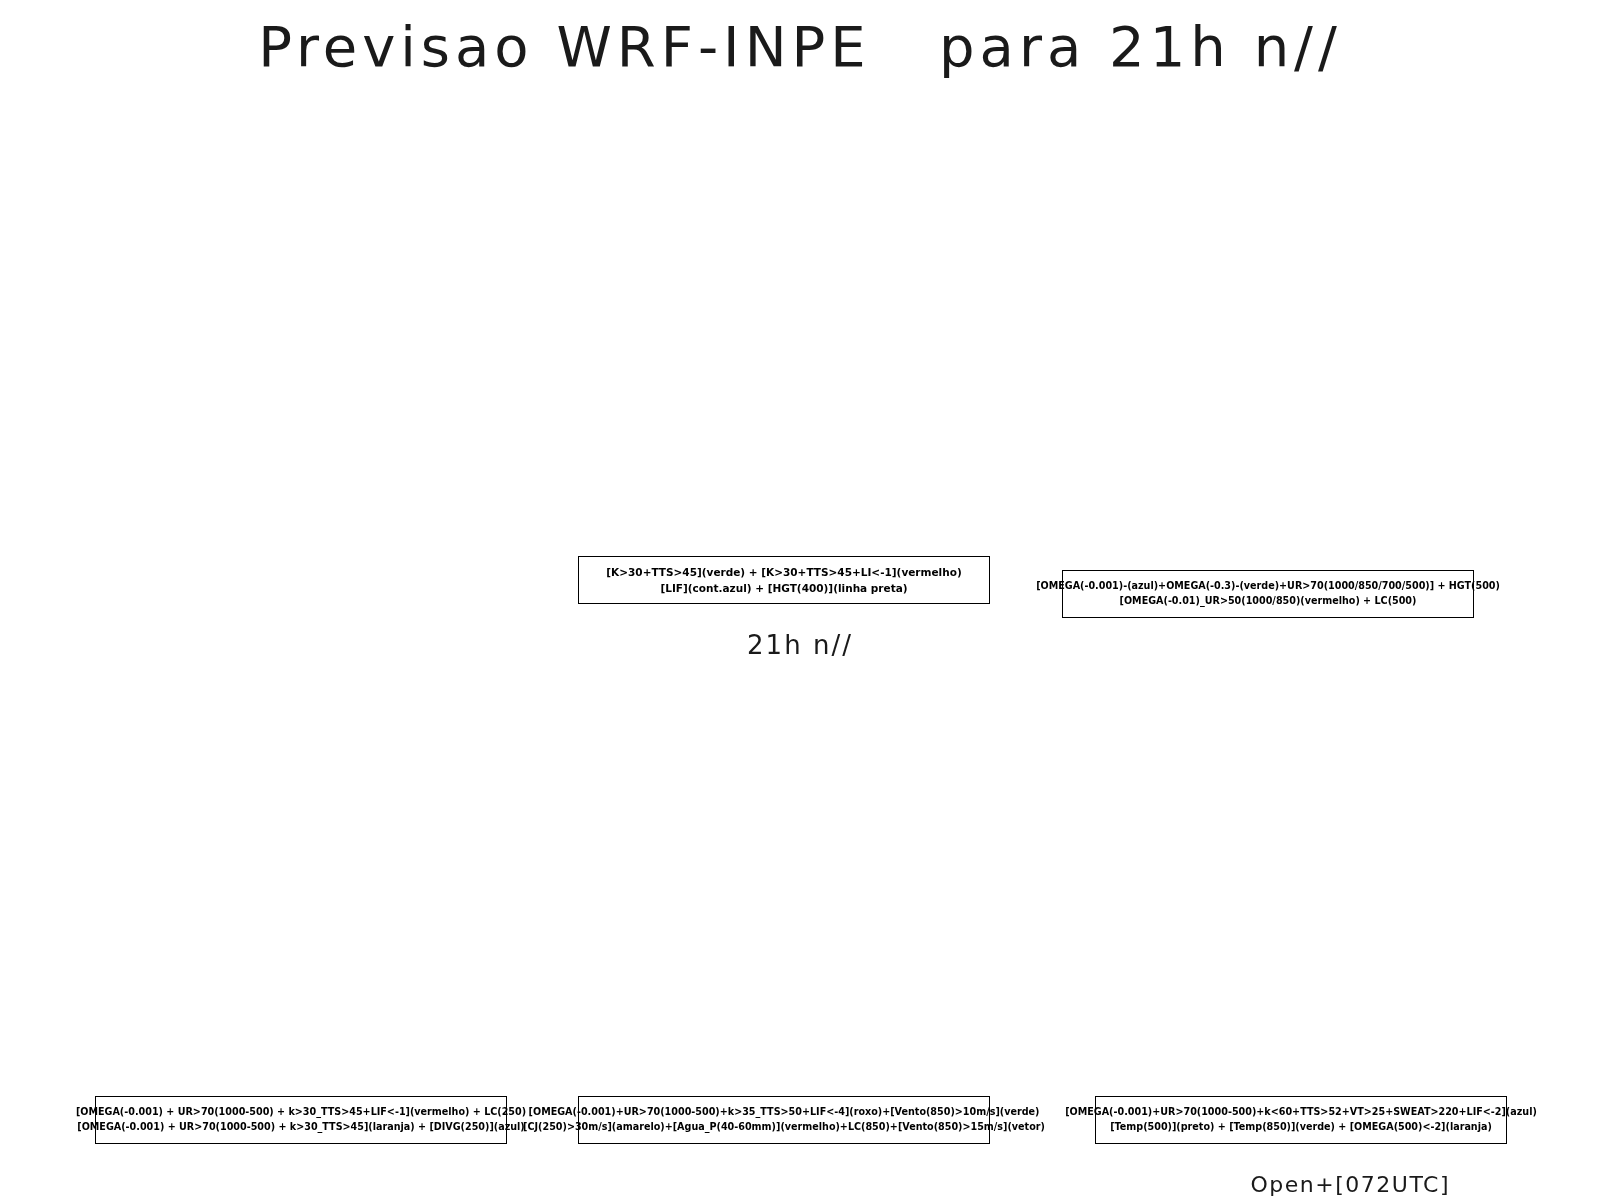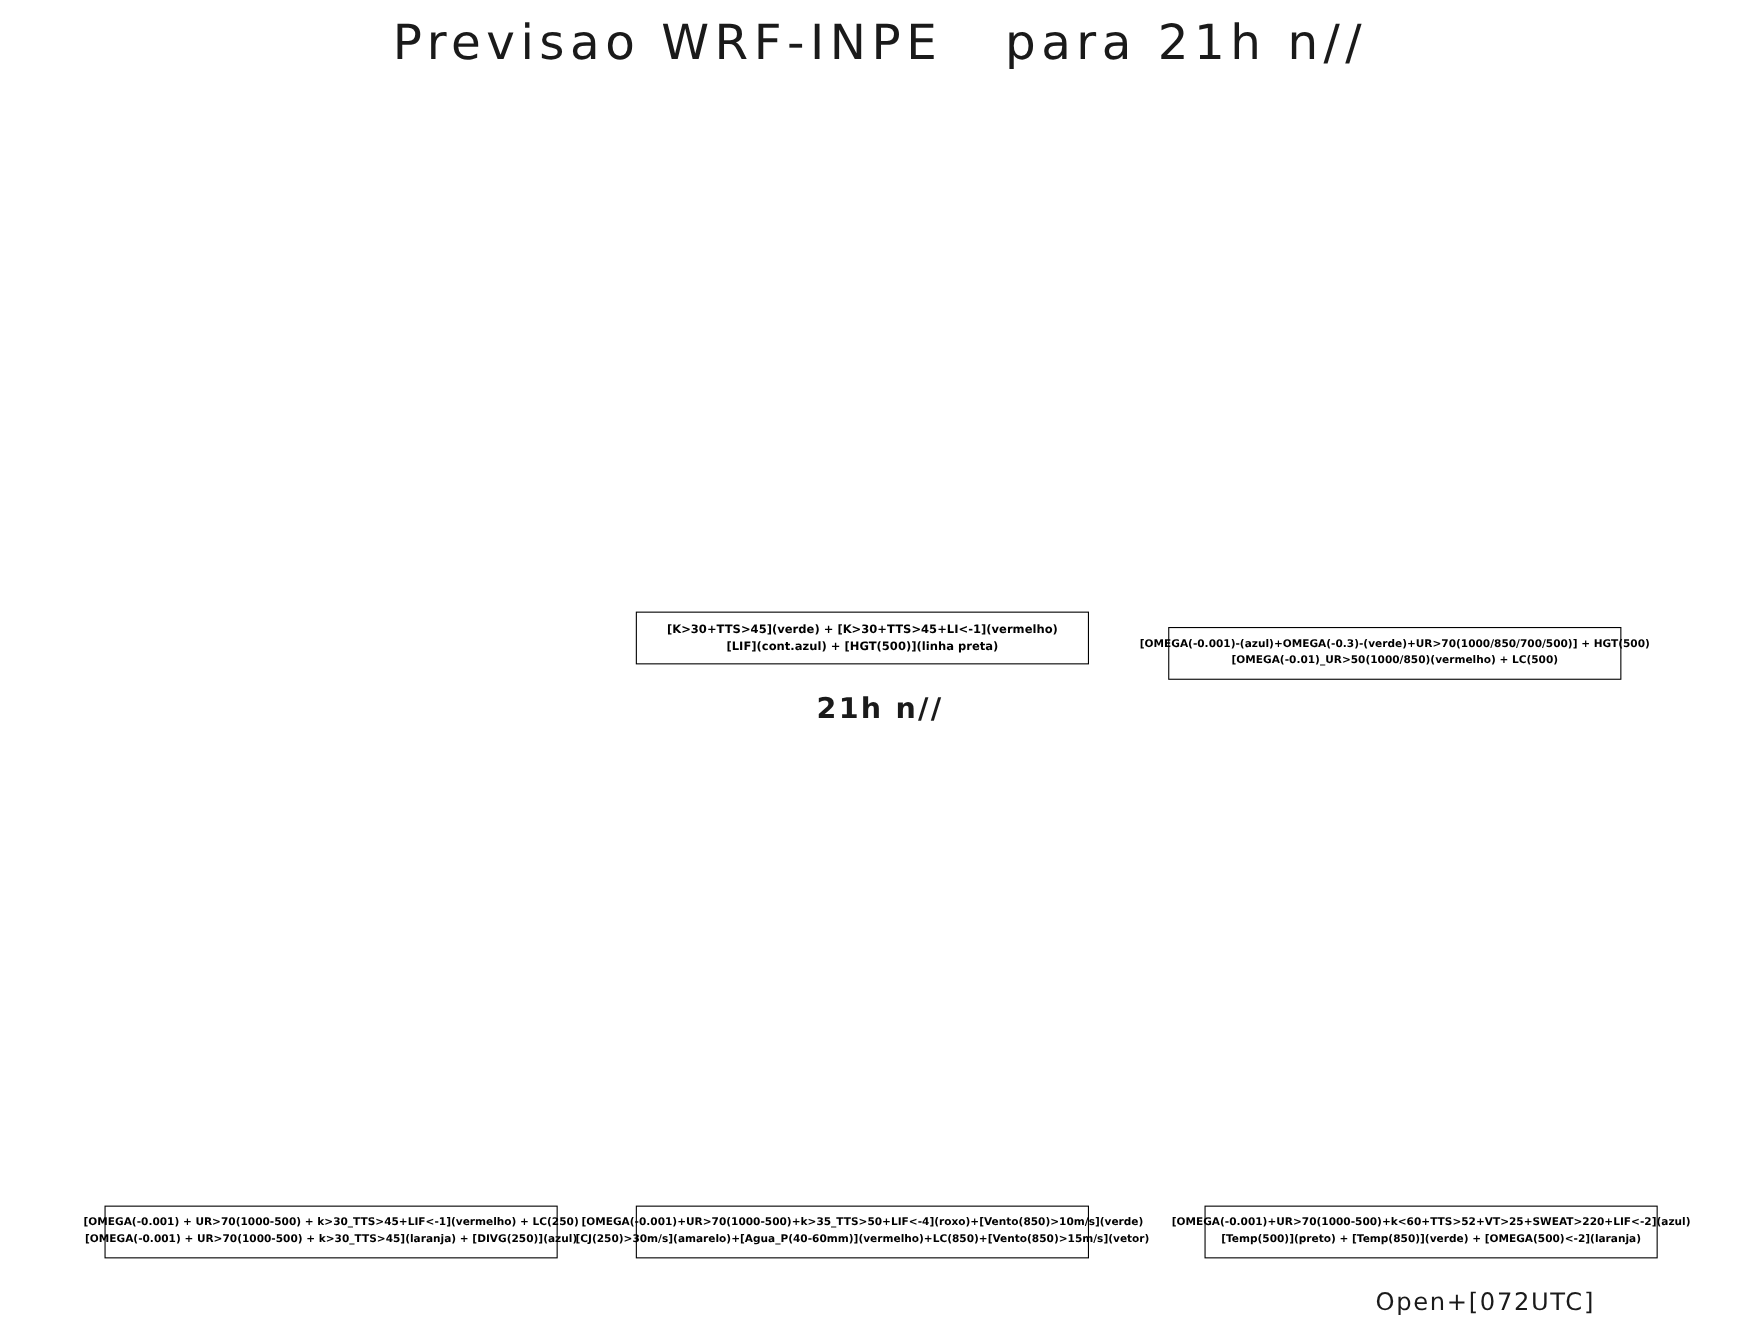--- a/index.html
+++ b/index.html
@@ -21,39 +21,38 @@
   }
 
   
   .main-title {
     position: absolute;
     top: 14px;
     left: 0;
     width: 100%;
     text-align: center;
     font-family: "DejaVu Sans", sans-serif;
-    font-size: 44px;
+    font-size: 56px;
     font-weight: 400;
     letter-spacing: 5px;
     color: #1a1a1a;
     white-space: pre;
   }
 
   
   .mid-caption {
     position: absolute;
     top: 630px;
     left: 0;
     width: 100%;
     text-align: center;
     font-size: 26px;
     letter-spacing: 2px;
     color: #1a1a1a;
     white-space: pre;
-    font-weight: bold;
   }
 
   
   .footer-caption {
     position: absolute;
     top: 1172px;
     right: 150px;
     font-size: 22px;
     letter-spacing: 1.5px;
     color: #1a1a1a;
@@ -98,21 +97,21 @@
 </head>
 <body>
 
 <div class="page">
 
   <div class="main-title">Previsao WRF-INPE   para 21h n//</div>
 
 
   <div class="legend-box lb-r1c2">
     <div class="legend-line">[K&gt;30+TTS&gt;45](verde)  +  [K&gt;30+TTS&gt;45+LI&lt;-1](vermelho)</div>
-    <div class="legend-line">[LIF](cont.azul)  +  [HGT(500)](linha  preta)</div>
+    <div class="legend-line">[LIF](cont.azul)  +  [HGT(400)](linha  preta)</div>
   </div>
 
   <div class="legend-box lb-r1c3 dense">
     <div class="legend-line">[OMEGA(-0.001)-(azul)+OMEGA(-0.3)-(verde)+UR&gt;70(1000/850/700/500)]  +  HGT(500)</div>
     <div class="legend-line">[OMEGA(-0.01)_UR&gt;50(1000/850)(vermelho)  +  LC(500)</div>
   </div>
 
   <div class="mid-caption">21h n//</div>
 
   <div class="legend-box lb-r2c1 dense">

